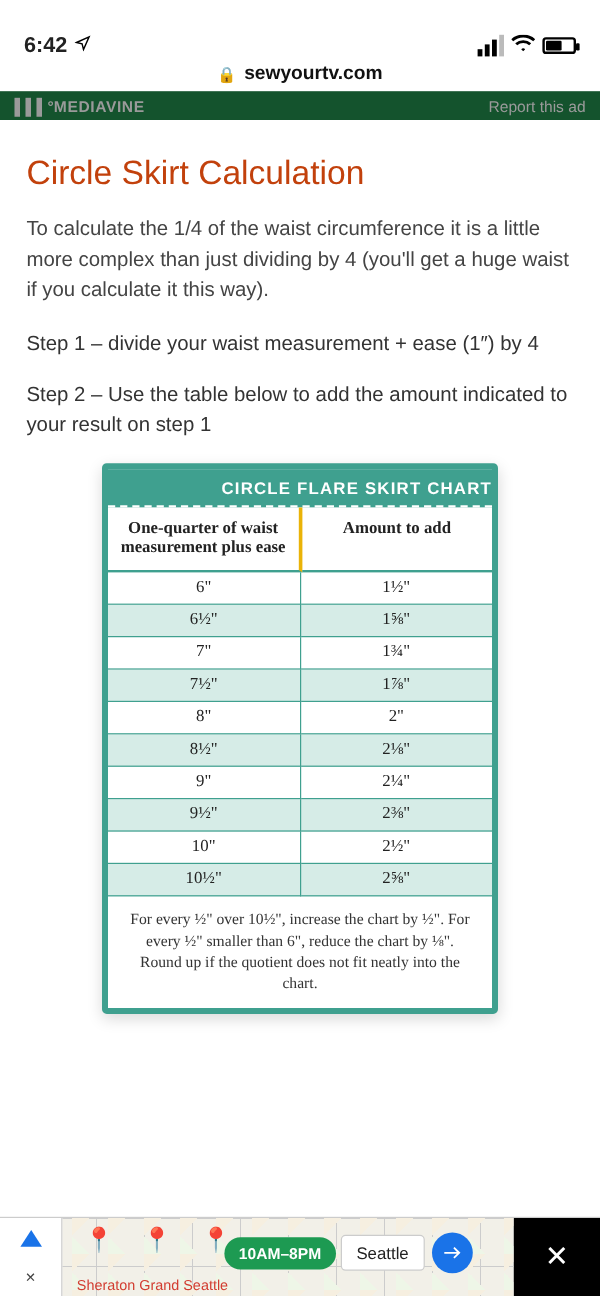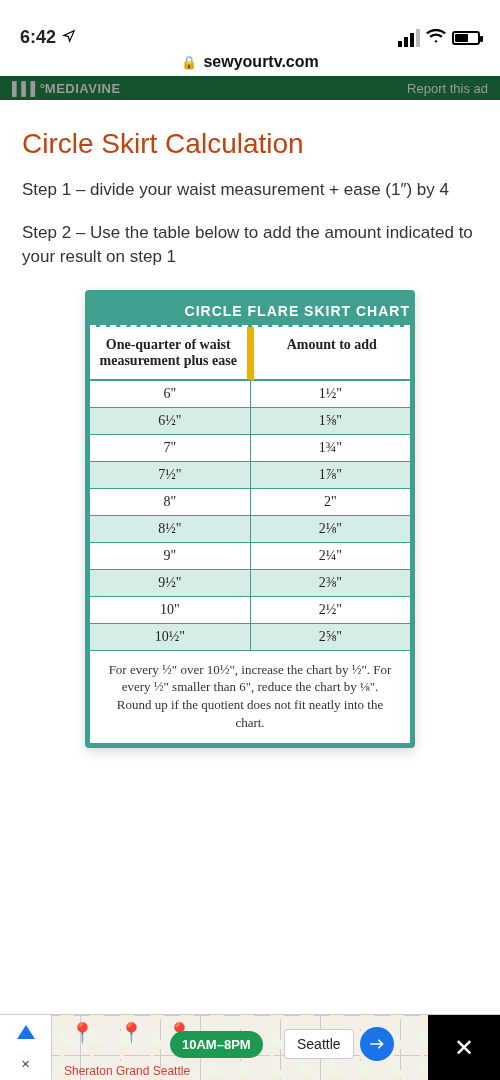--- a/index.html
+++ b/index.html
@@ -107,21 +107,21 @@
     background:#fff;
   }
   .chart-head > div {
     flex:1;
     font-weight:700;
     text-align:center;
     font-size:14px;
     padding:10px 6px;
     border-bottom:2px solid #3fa08f;
   }
-  .chart-head > div:first-child { border-right:7px solid #eab308;text-align:center; }
+  .chart-head > div:first-child { border-right:3px solid #eab308;text-align:center; }
   .chart-rows .row {
     display:flex;
     font-size:14px;
   }
   .chart-rows .row > div {
     flex:1;
     text-align:center;
     padding:5px 0;
     border-bottom:1px solid #3fa08f;
   }
@@ -166,21 +166,21 @@
     display:flex; flex-direction:column; align-items:center; justify-content: space-around;
     font-size:11px;
     color:#444;
   }
   .map-cut .tri {
     width:0;height:0;border-left:9px solid transparent;border-right:9px solid transparent;border-bottom:14px solid #1a73e8;
   }
   .pins { position:absolute; left:70px; top:6px; display:flex; gap:24px; }
   .pin { font-size:20px; }
   .pill {
-    position:absolute; left:170px; top:16px;
+    position:absolute; left:187px; top:16px;
     background:#1d9a52; color:#fff;
     font-size:13px; font-weight:600;
     border-radius:16px; padding:6px 12px;
   }
   .city-chip {
     position:absolute; left:284px; top:14px;
     background:#fff; border:1px solid #ccc; border-radius:4px;
     font-size:14px; padding:6px 12px;
   }
   .dir-btn {
@@ -238,20 +238,21 @@
 
 <div class="ad-band">
   <span>
     <span style="font-weight:700">▌▌▌°</span><span class="mediavine">MEDIAVINE</span>
   </span>
   <span>Report this ad</span>
 </div>
 
 <div class="content">
   <h1>Circle Skirt Calculation</h1>
+  <p class="intro">To calculate the 1/4 of the waist circumference it is a little more complex than just dividing by 4 (you'll get a huge waist if you calculate it this way).</p>
 
   <p class="step"><span class="bold">Step 1</span><span> – divide your waist measurement + ease (1″) by 4</span></p>
   <p class="step"><span class="bold">Step 2</span><span> – Use the table below to add the amount indicated to your result on step 1</span></p>
 
   <div class="chart-wrap">
     <div class="chart-title">CIRCLE FLARE SKIRT CHART</div>
     <div class="chart-head">
       <div>One-quarter of waist measurement plus ease</div>
       <div>Amount to add</div>
     </div>

